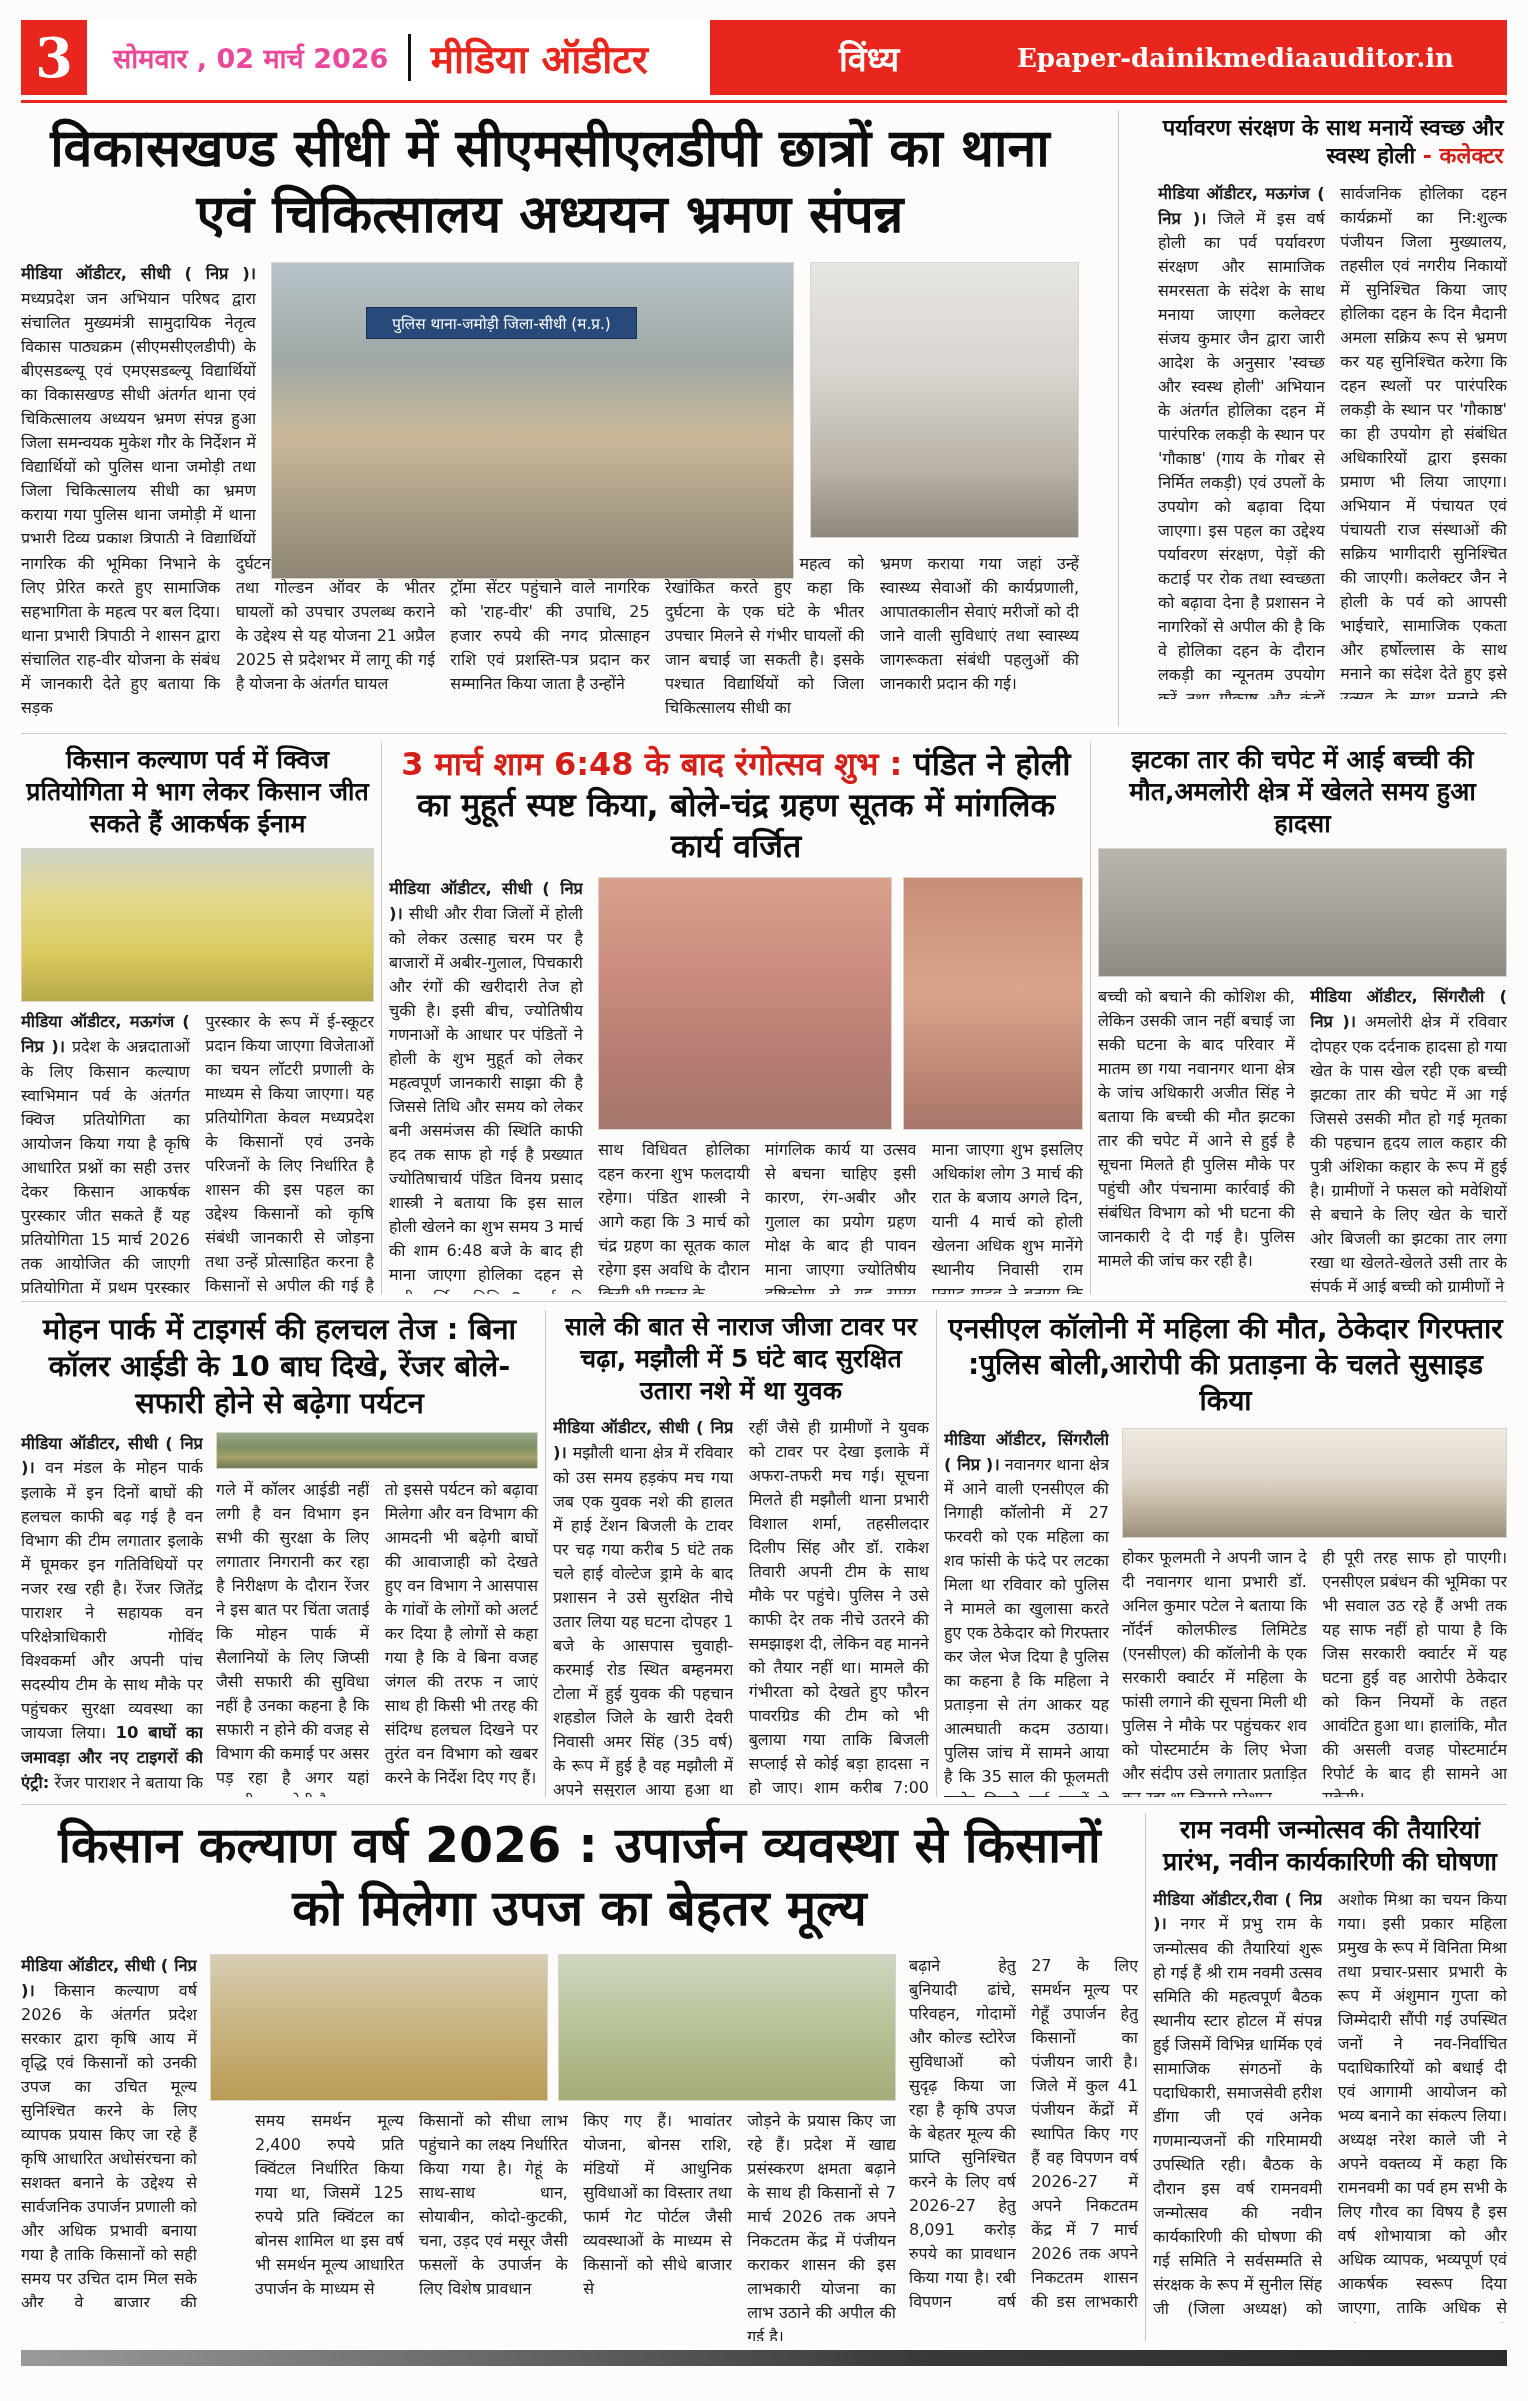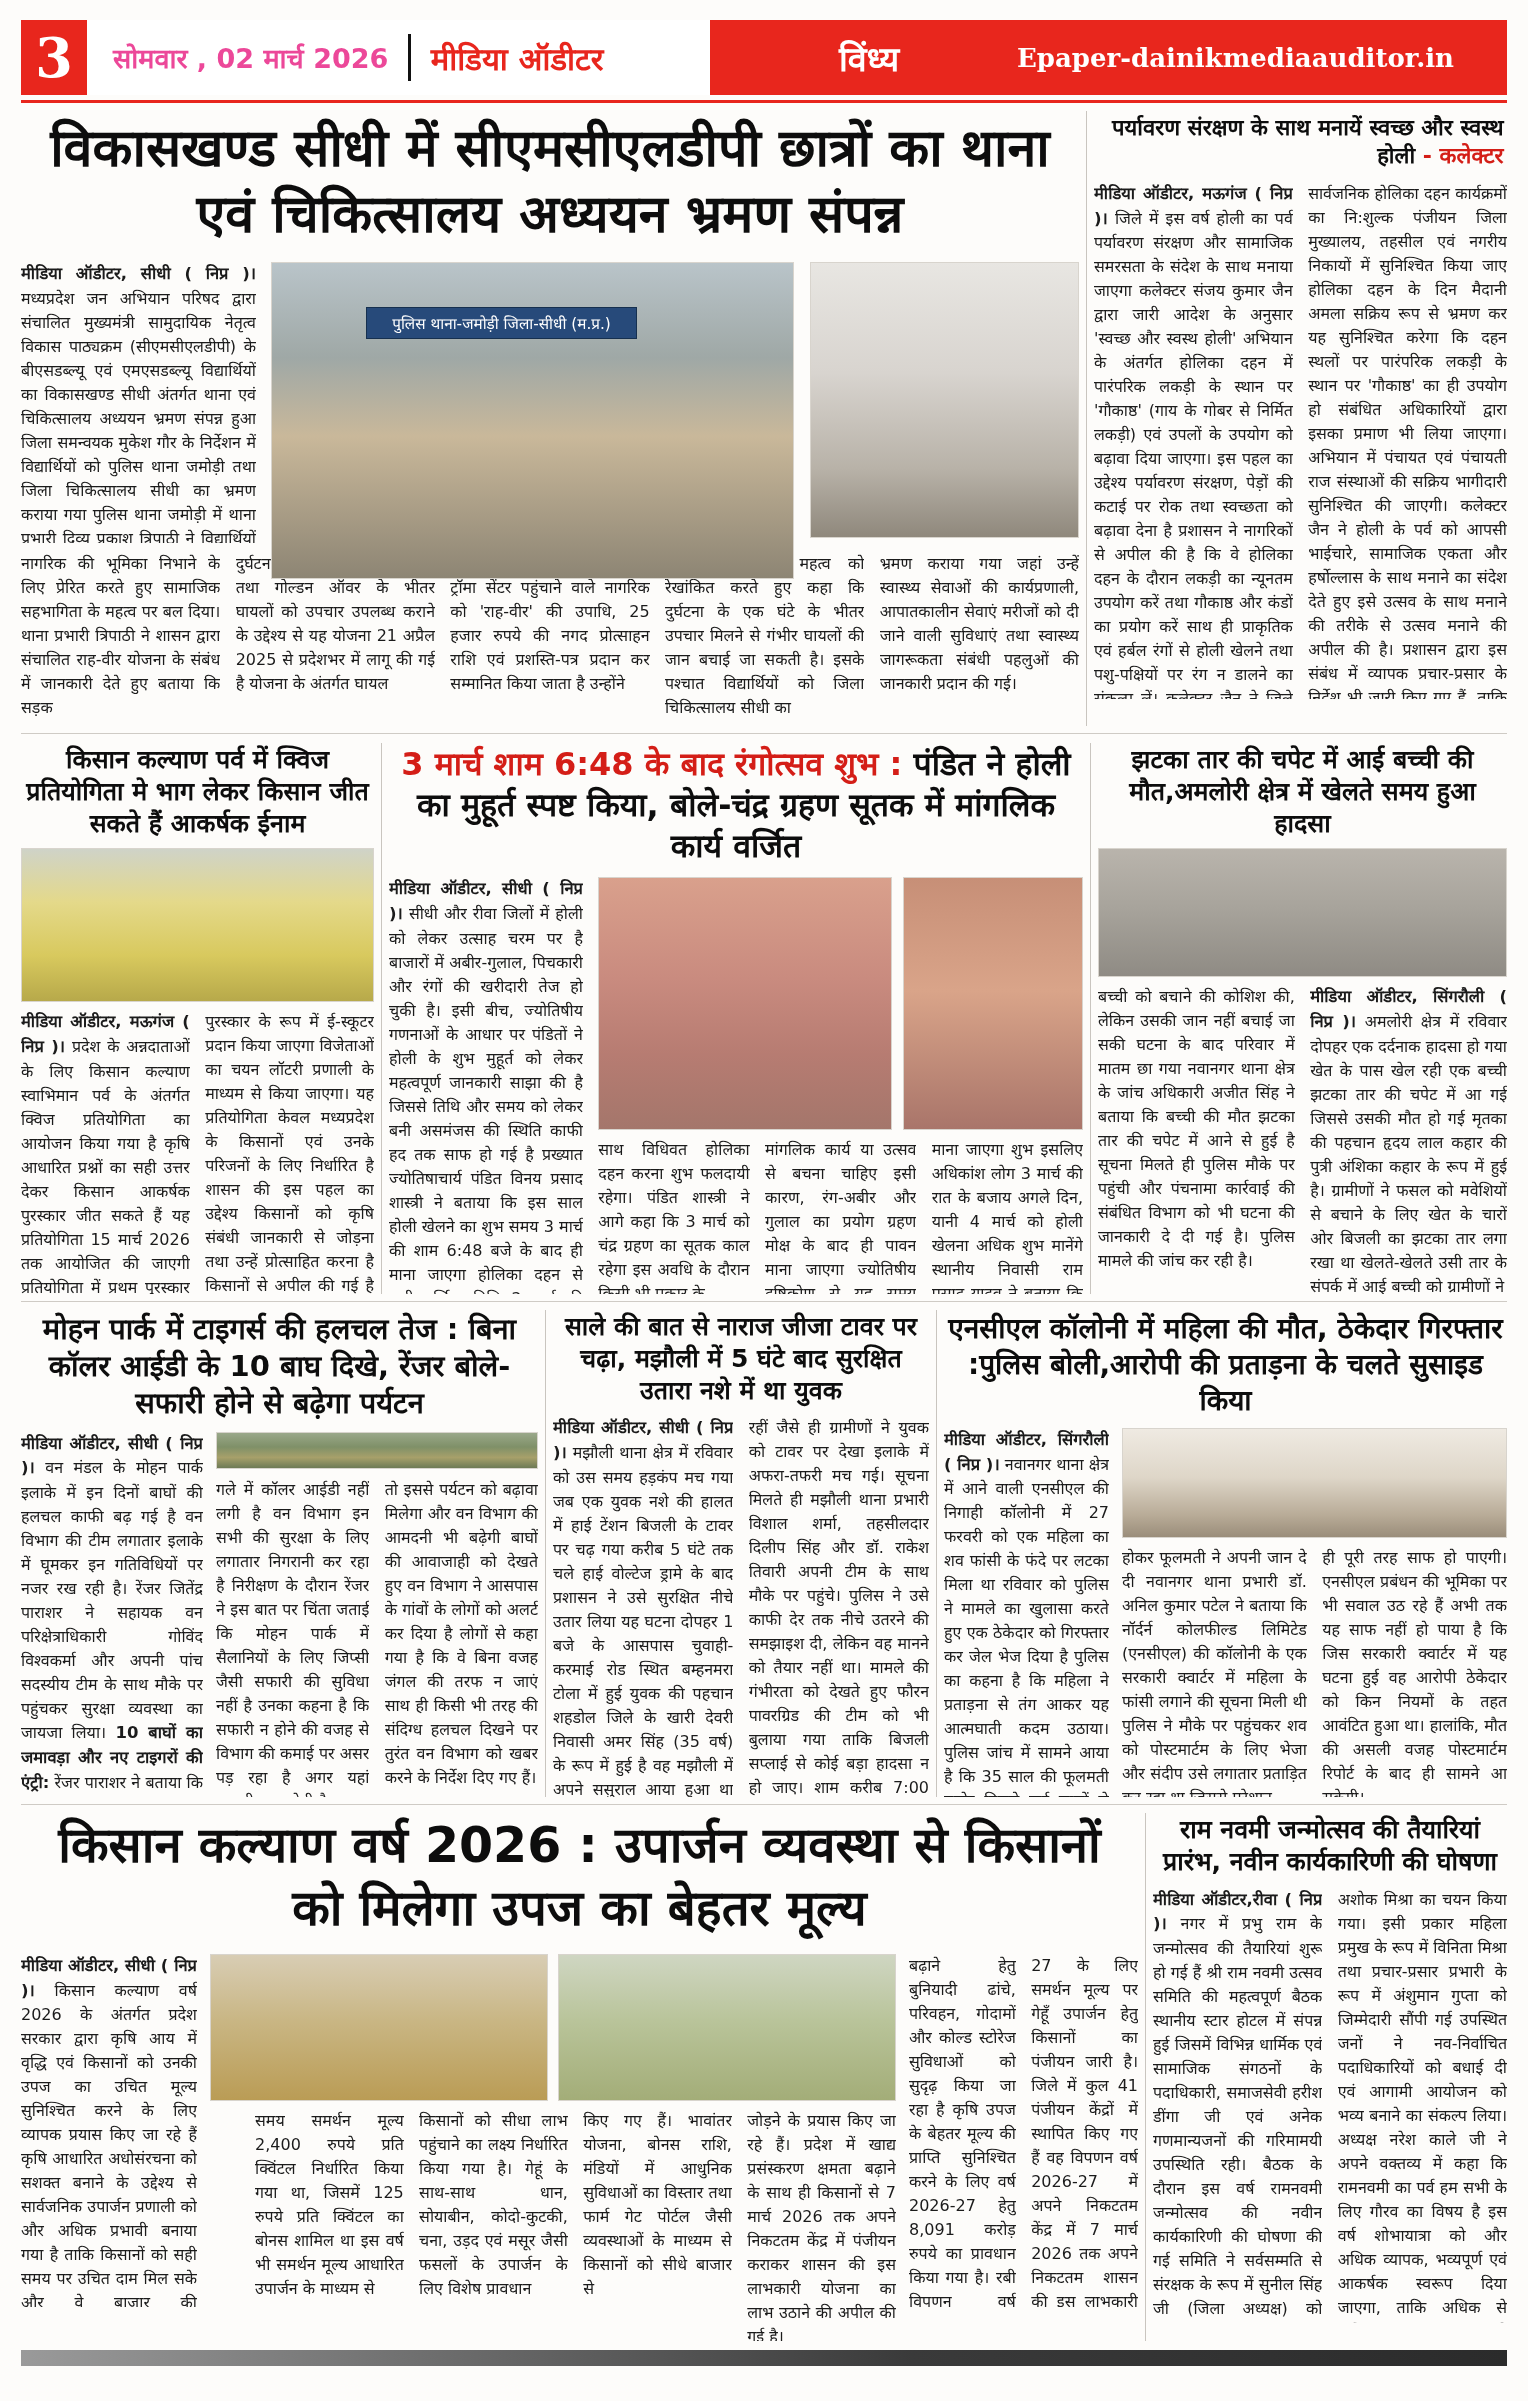--- a/index.html
+++ b/index.html
@@ -9,21 +9,21 @@
     background: #fdfcfa; padding: 20px 21px; overflow: hidden;
     font-family: "DejaVu Sans", sans-serif; color:#1a1a1a;
   }
   
   .masthead { display:flex; height:75px; align-items:stretch; }
   .pagenum { width:66px; background:#e8261d; color:#fff; font-size:54px; font-weight:bold;
              display:flex; align-items:center; justify-content:center; font-family:"DejaVu Serif", serif; }
   .datebox { width:623px; background:#fff; display:flex; align-items:center; gap:20px; padding:0 26px; }
   .date { font-size:27px; font-weight:bold; color:#ec4899; }
   .mast-div { width:2.4px; height:47px; background:#111; }
-  .brand { font-size:31px; font-weight:bold; color:#e8261d; }
+  .brand { font-size:39px; font-weight:bold; color:#e8261d; }
   .edition-strip { flex:1; background:#e8261d; display:flex; align-items:center; color:#fff; }
   .edition { font-size:34px; font-weight:bold; margin-left:129px; font-family:"DejaVu Serif", serif; }
   .website { font-size:26px; font-weight:bold; margin-left:auto; margin-right:53px; font-family:"DejaVu Serif", serif; }
   .redrule { height:3.5px; background:#e8261d; margin-top:4.7px; }
 
   
   .band { display:flex; margin-top:8.2px; }
   .vr { width:0; border-left:1.2px solid #c9c5bf; margin:0 7px; }
   .hr-band { border-top:1.2px solid #cfcbc5; margin-top:7px; }
   .hl { font-weight:bold; text-align:center; line-height:1.28; color:#0d0d0d; }
@@ -63,21 +63,21 @@
       <span class="mast-div"></span>
       <span class="brand">मीडिया ऑडीटर</span>
     </div>
     <div class="edition-strip">
       <span class="edition">विंध्य</span>
       <span class="website">Epaper-dainikmediaauditor.in</span>
     </div>
   </div>
   <div class="redrule"></div>
 
-  <div class="band" style="height:615px;">
+  <div class="band" style="height:615px;gap:32px;">
 
     <div class="clip" style="width:1058px;">
       <div class="hl" style="font-size:52px; padding:3.5px 11.8px;">विकासखण्ड सीधी में सीएमसीएलडीपी छात्रों का थाना एवं चिकित्सालय अध्ययन भ्रमण संपन्न</div>
       <div class="cols" style="margin-top:10.6px; height:281px;">
         <div class="col bodytext" style="flex:0 0 235px;">
           <b>मीडिया ऑडीटर, सीधी ( निप्र )।</b>
           <span>मध्यप्रदेश जन अभियान परिषद द्वारा संचालित मुख्यमंत्री सामुदायिक नेतृत्व विकास पाठ्यक्रम (सीएमसीएलडीपी) के बीएसडब्ल्यू एवं एमएसडब्ल्यू विद्यार्थियों का विकासखण्ड सीधी अंतर्गत थाना एवं चिकित्सालय अध्ययन भ्रमण संपन्न हुआ जिला समन्वयक मुकेश गौर के निर्देशन में विद्यार्थियों को पुलिस थाना जमोड़ी तथा जिला चिकित्सालय सीधी का भ्रमण कराया गया पुलिस थाना जमोड़ी में थाना प्रभारी दिव्य प्रकाश त्रिपाठी ने विद्यार्थियों को पुलिस की जिम्मेदारियों, कानून-व्यवस्था बनाए रखने की प्रक्रिया एवं साइबर ठगी जैसी घटनाओं से बचाव के उपायों की विस्तृत जानकारी दी उन्होंने विद्यार्थियों को जागरूक</span>
         </div>
         <div class="photo ph-police" style="flex:0 0 523px; height:317px;">
           <div class="ph-sign">पुलिस थाना-जमोड़ी जिला-सीधी (म.प्र.)</div>

